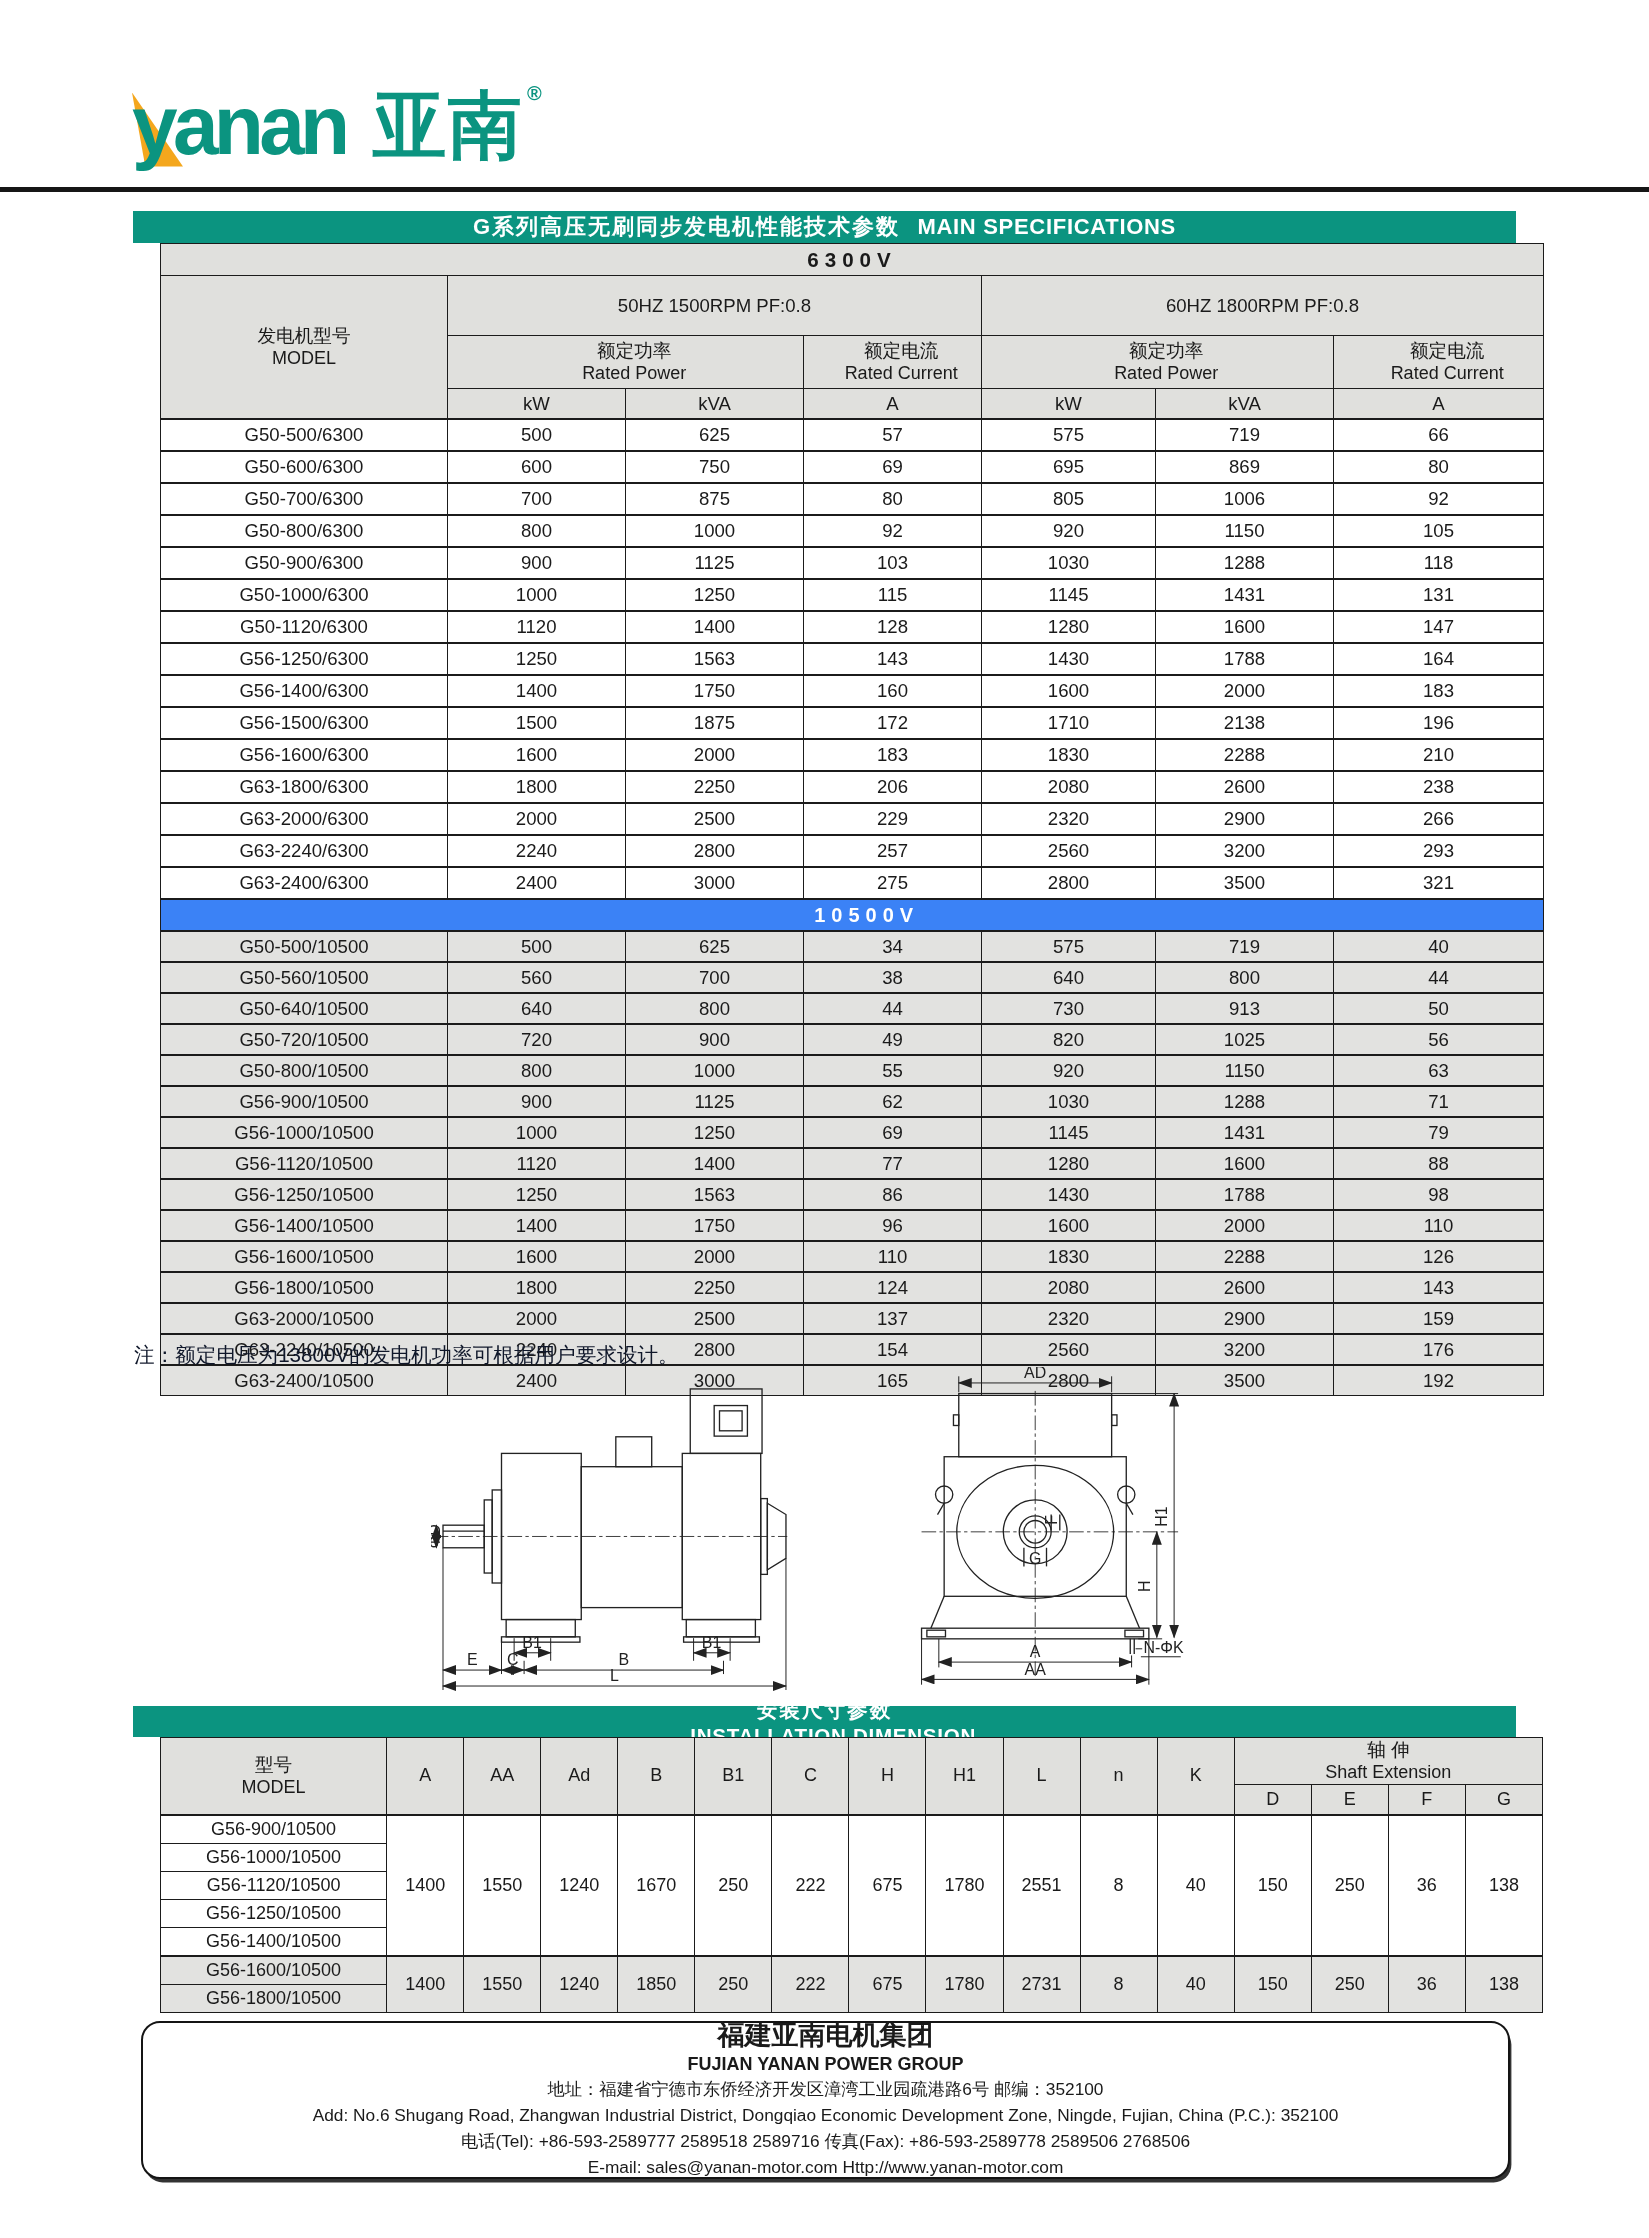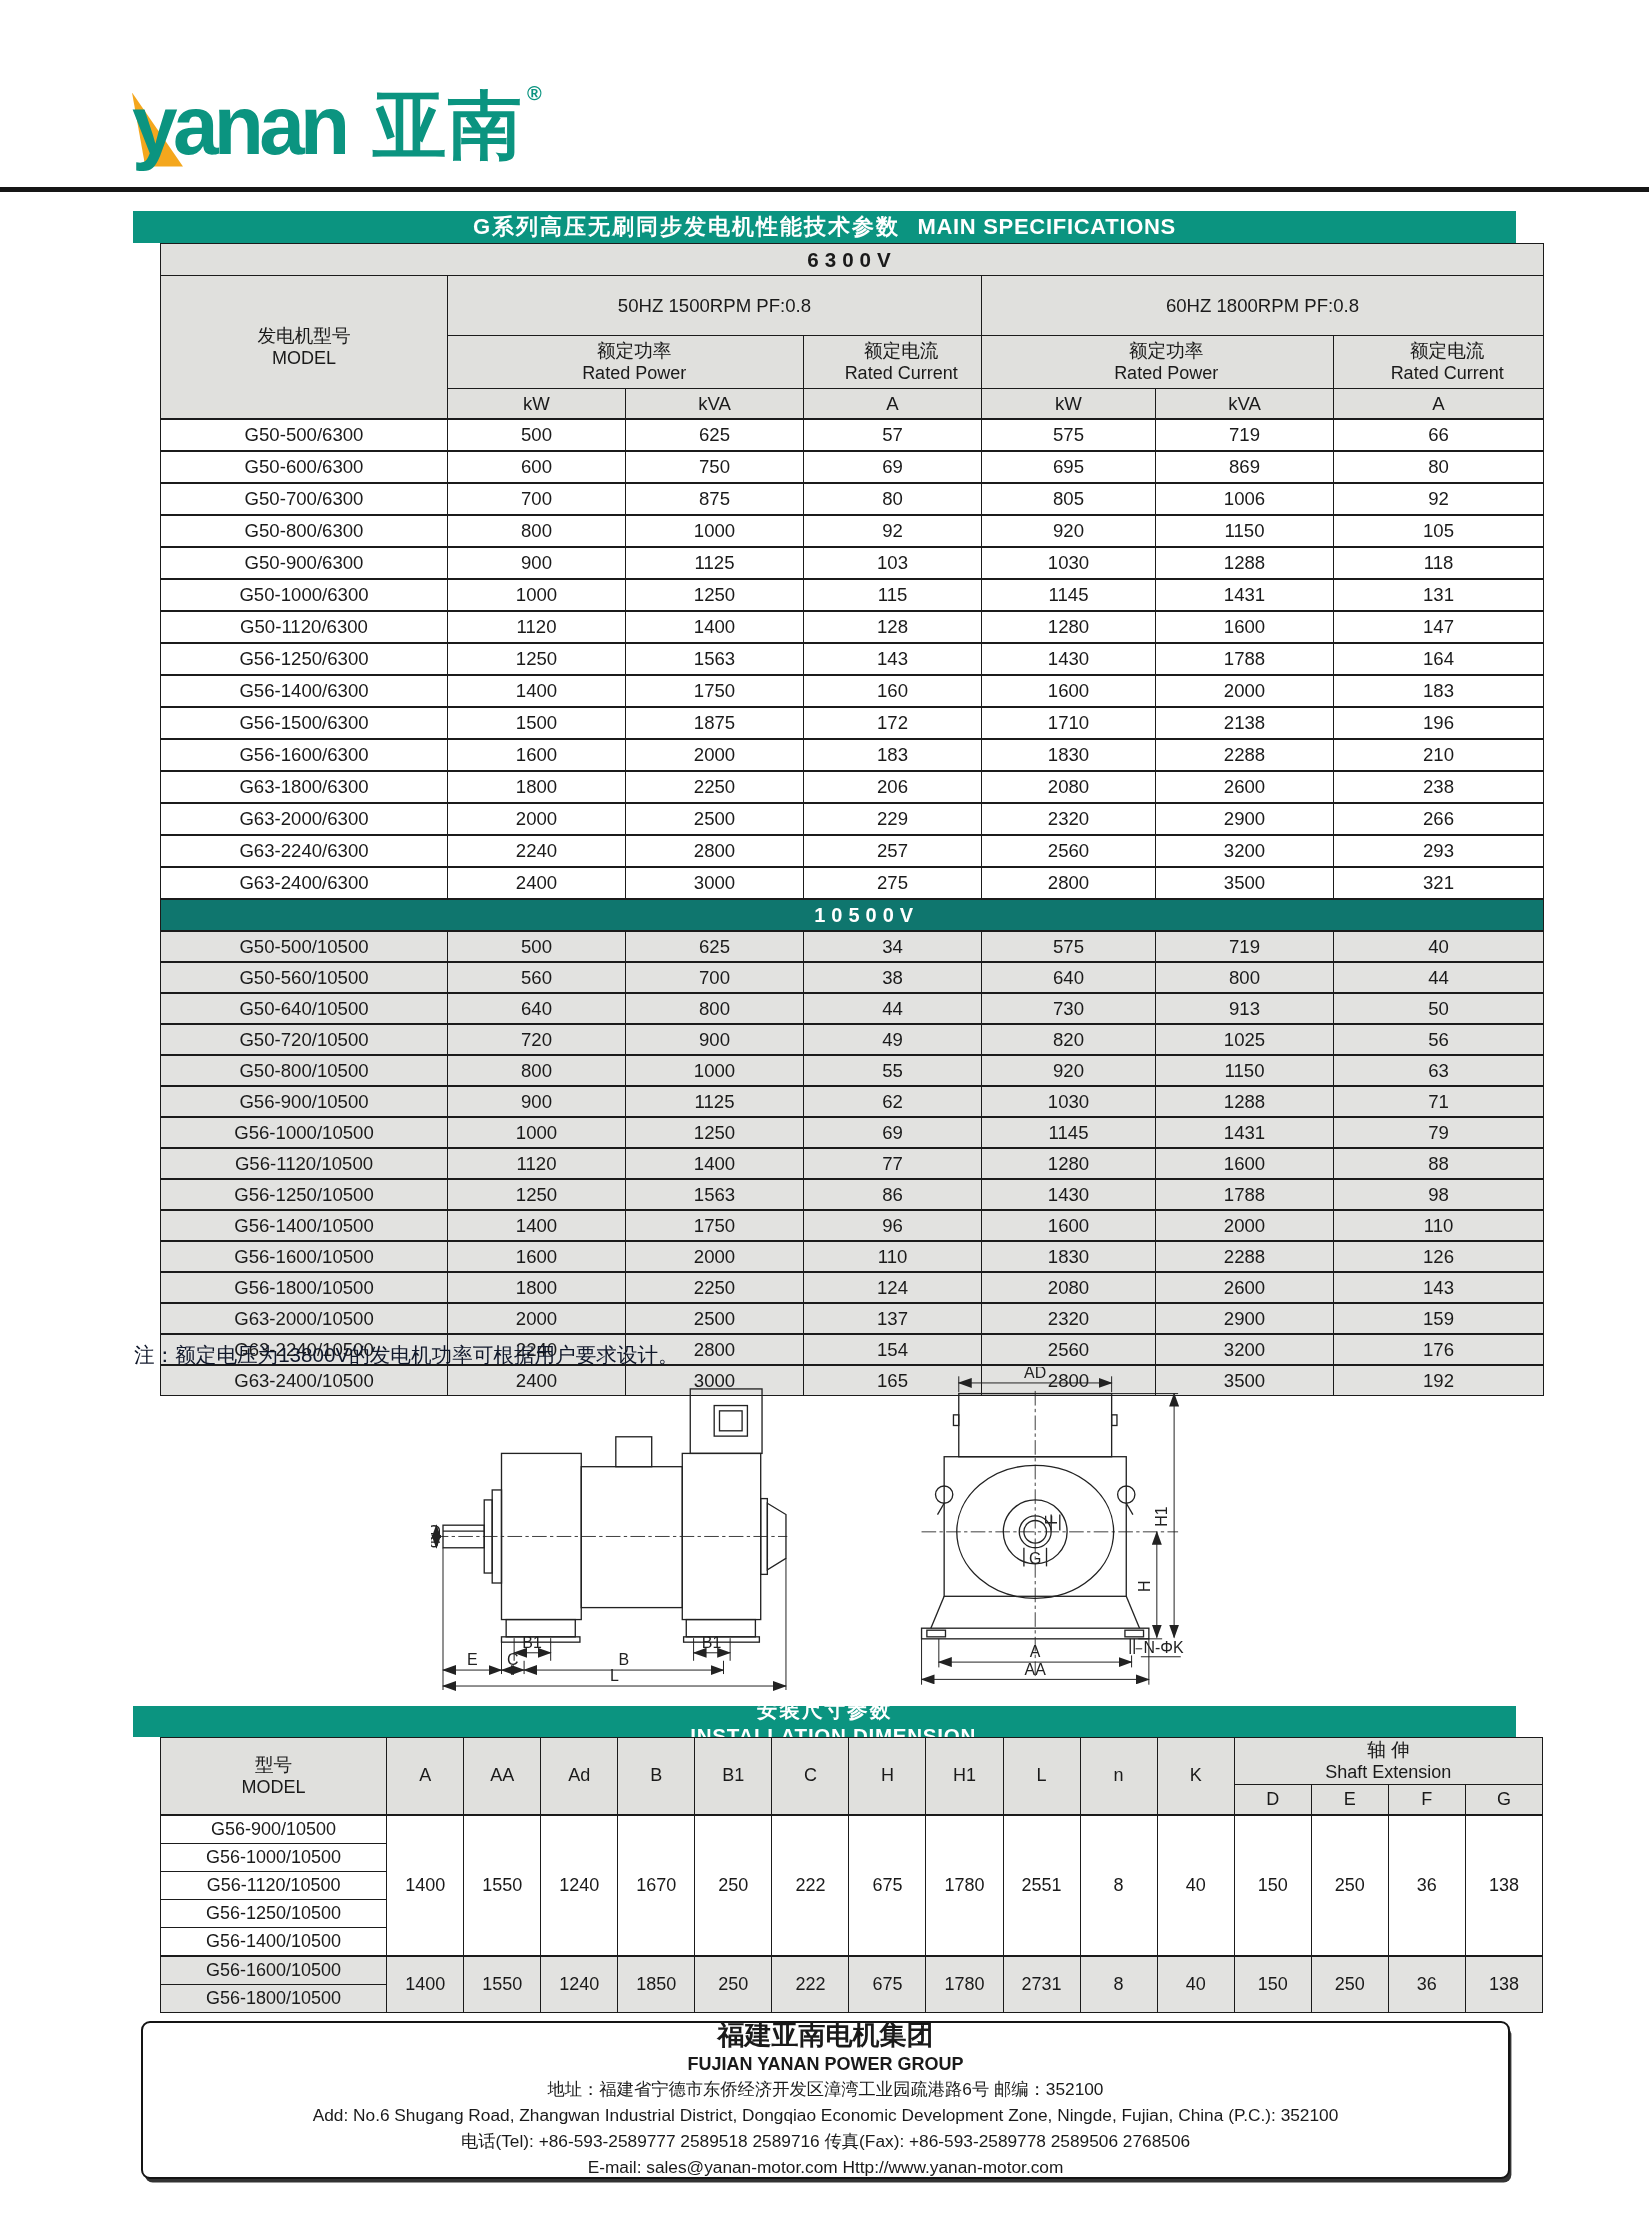--- a/index.html
+++ b/index.html
@@ -34,42 +34,42 @@
 
   
   .spec-title{top:211px;height:32px;background:#0b9480;font-size:22px;}
   #spec-table{top:243px;}
   #spec-table .section-grey{background:#e0e0dd;font-weight:bold;font-size:20.6px;letter-spacing:6px;height:31px;}
   #spec-table tr.freq-row th{height:59px;font-size:18.6px;}
   #spec-table tr.rating-row th{height:52px;padding-left:20px;}
   #spec-table tr.units-row th{height:29px;font-size:18.6px;border-bottom-width:2px;}
   #spec-table tbody td{height:30px;font-size:18.6px;border-top-width:2px;}
   #spec-table tbody tr.shaded td{background:#e2e2e0;height:29px;}
-  #spec-table tbody td.section-bar{background:#0f766e;color:#fff;font-weight:bold;
+  #spec-table tbody td.section-bar{background:#3b82f6;color:#fff;font-weight:bold;
     font-size:20px;letter-spacing:6px;height:30px;padding-left:32px;}
 
   
   .note{position:absolute;left:134px;top:1341px;font-size:20.6px;color:#0f172a;}
 
   
   svg.drawing{position:absolute;}
   svg.drawing text{font-family:"Liberation Sans","DejaVu Sans",sans-serif;font-size:24px;fill:#222;stroke:none;}
 
   
   .install-title{top:1706px;height:31px;background:#0b9480;font-size:20.6px;flex-direction:column;}
   #install-table{top:1737px;}
   #install-table thead tr.r1 th{height:37px;font-size:18px;}
   #install-table thead tr.r2 th{height:29px;font-size:18px;}
   #install-table tbody td{height:27px;font-size:18px;}
   #install-table tbody tr.shaded td{background:#e2e2e0;}
   #install-table tbody tr.group-start td{border-top-width:2px;}
 
   
   .footer{position:absolute;left:141px;top:2021px;width:1365px;height:154px;
-    border:2px solid #141414;border-radius:9px;box-shadow:2.7px 4.7px 0 -1.3px #333;
+    border:2px solid #141414;border-radius:19px;box-shadow:2.7px 4.7px 0 -1.3px #333;
     display:flex;flex-direction:column;align-items:center;justify-content:center;
     text-align:center;background:#fff;gap:2.7px;}
   .f-cn{font-size:27px;font-weight:bold;line-height:1.15;}
   .f-en{font-size:18px;font-weight:bold;line-height:1.2;}
   .f-line{font-size:17.3px;line-height:1.35;}
 </style>
 </head>
 <body>
 
 <div class="page">

